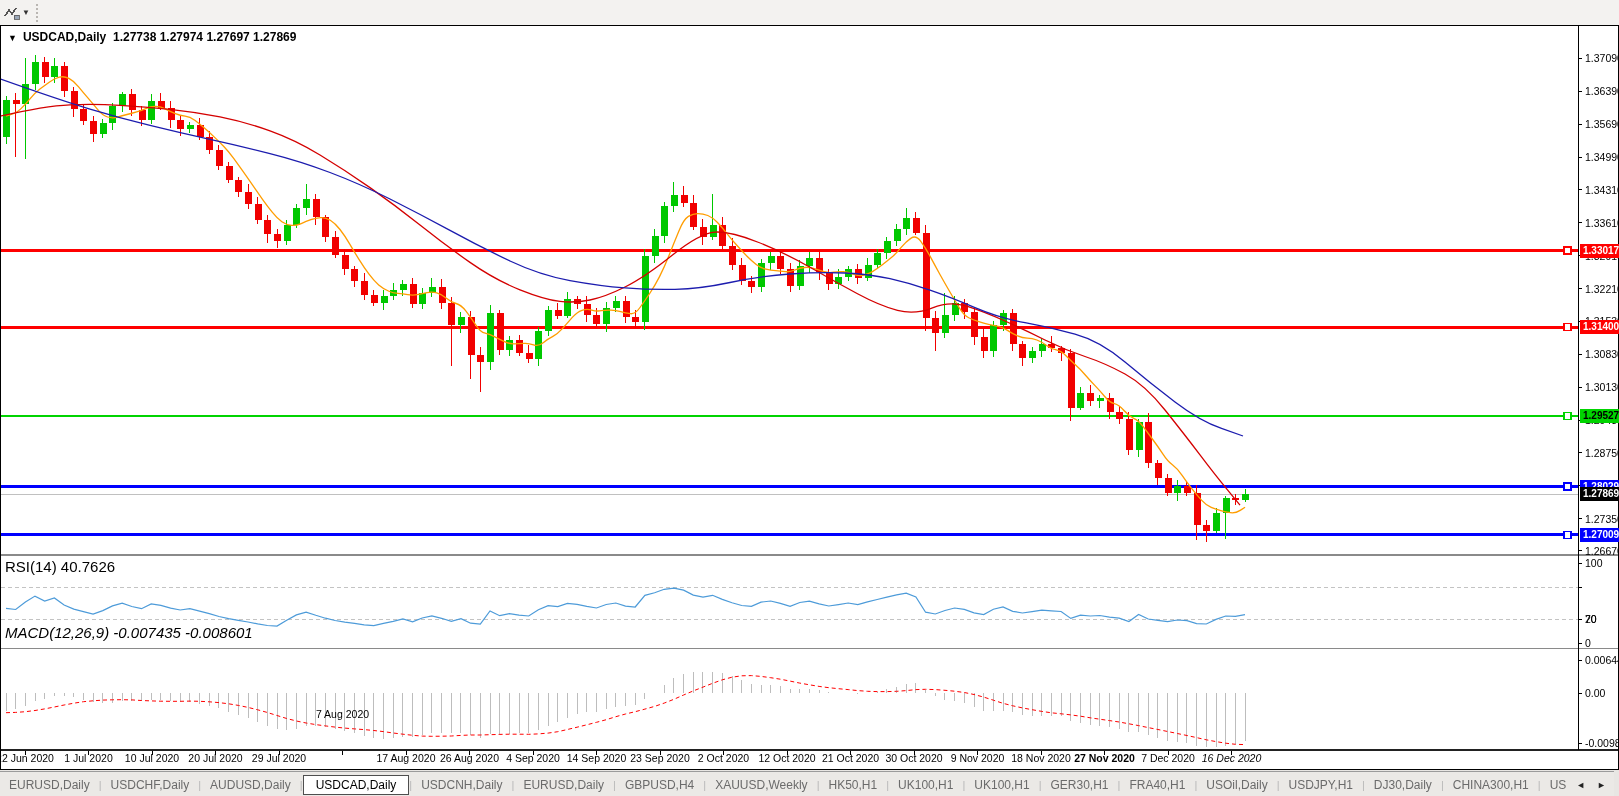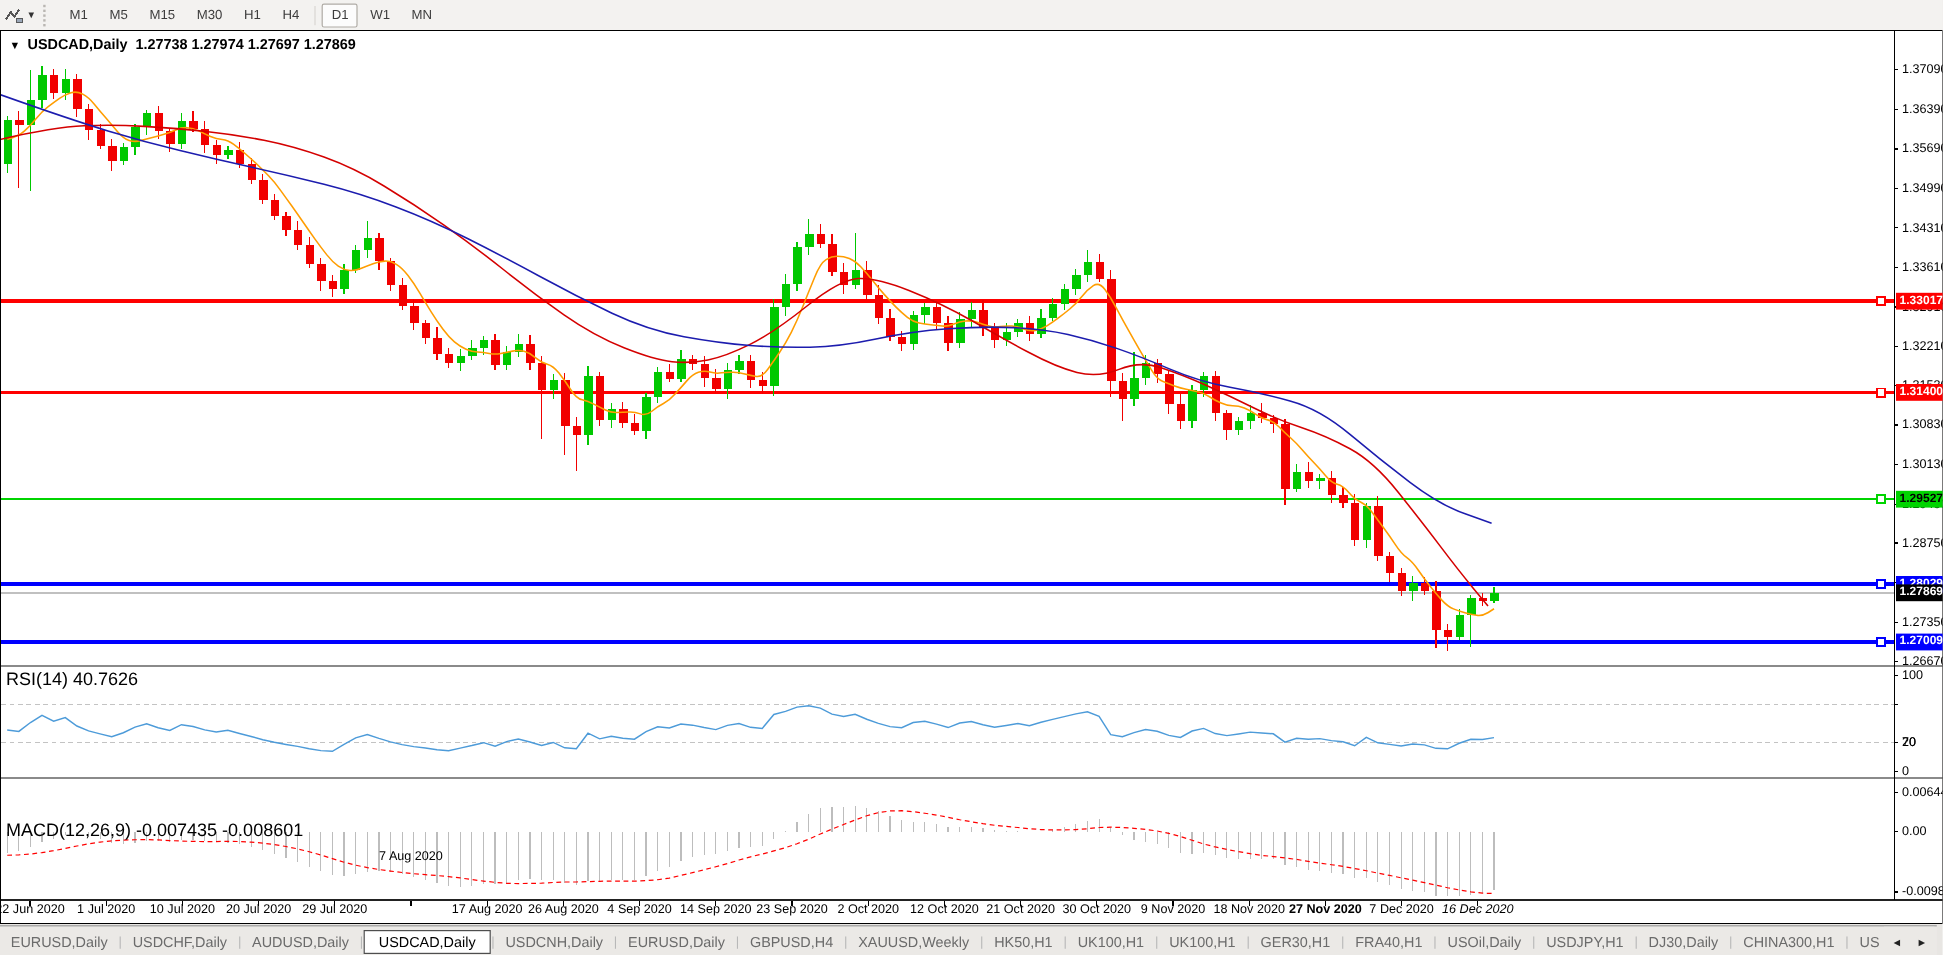--- a/index.html
+++ b/index.html
@@ -41,32 +41,20 @@
 
   <div class="toolbar">
     <span class="tool-icon">
       <svg width="16" height="14" viewBox="0 0 16 14" class="smooth">
         <polyline points="1,10 5,4 8,8 12,2" fill="none" stroke="#555" stroke-width="1.6"></polyline>
         <rect x="10" y="9" width="5" height="4" fill="#9aa7b8" stroke="#555" stroke-width="0.8"></rect>
       </svg>
     </span>
     <span class="caret">▼</span>
     <span class="grip"></span>
-    <div id="tfbar" style="display:flex;align-items:center;">
-        <span class="tfbtn">M1</span>
-        <span class="tfbtn">M5</span>
-        <span class="tfbtn">M15</span>
-        <span class="tfbtn">M30</span>
-        <span class="tfbtn">H1</span>
-        <span class="tfbtn">H4</span>
-        <span class="tfsep"></span>
-        <span class="tfbtn active">D1</span>
-        <span class="tfbtn">W1</span>
-        <span class="tfbtn">MN</span>
-      </div>
   </div>
 
   <svg id="chart-svg" style="position:absolute;top:0;left:0;" width="1619" height="796" viewBox="0 0 1619 796">
       <rect x="0" y="25" width="1619" height="745" fill="#ffffff"></rect>
       <line x1="1" y1="587" x2="1578" y2="587" stroke="#c3c3c3" stroke-width="1" stroke-dasharray="4 3"></line>
       <line x1="1" y1="619" x2="1578" y2="619" stroke="#c3c3c3" stroke-width="1" stroke-dasharray="4 3"></line>
       <line x1="1" y1="250.69362999999967" x2="1578" y2="250.69362999999967" stroke="#ff0000" stroke-width="3"></line>
       <rect x="1564" y="247.19362999999967" width="7" height="7" fill="#ffffff" stroke="#ff0000" stroke-width="1.5"></rect>
       <line x1="1" y1="327.19389999999976" x2="1578" y2="327.19389999999976" stroke="#ff0000" stroke-width="3"></line>
       <rect x="1564" y="323.69389999999976" width="7" height="7" fill="#ffffff" stroke="#ff0000" stroke-width="1.5"></rect>
@@ -569,21 +557,21 @@
       <div class="ov dlabel" style="left: 1041px; top: 752px;">18 Nov 2020</div>
       <div class="ov dlabel" style="left: 1104.5px; top: 752px; font-weight: bold;">27 Nov 2020</div>
       <div class="ov dlabel" style="left: 1168px; top: 752px;">7 Dec 2020</div>
       <div class="ov dlabel" style="left: 1231.5px; top: 752px; font-style: italic;">16 Dec 2020</div>
     </div>
 
   <div class="ov chart-title" style="left:8px;top:30px;">
     <span class="tri">▼</span><span>USDCAD,Daily</span>&nbsp;&nbsp;<span>1.27738 1.27974 1.27697 1.27869</span>
   </div>
   <div class="ov ind-label" style="left:5px;top:558px;">RSI(14) 40.7626</div>
-  <div class="ov ind-label" style="left:5px;top:684px;">MACD(12,26,9) -0.007435 -0.008601</div>
+  <div class="ov ind-label" style="left:5px;top:624px;font-style:italic;">MACD(12,26,9) -0.007435 -0.008601</div>
 
   <div class="tabs">
     <div class="tabstrip" id="tabstrip">
         <span class="tab">EURUSD,Daily</span>
         <span class="tabsep">|</span>
         <span class="tab">USDCHF,Daily</span>
         <span class="tabsep">|</span>
         <span class="tab">AUDUSD,Daily</span>
         <span class="tabsep">|</span>
         <span class="tab active">USDCAD,Daily</span>

